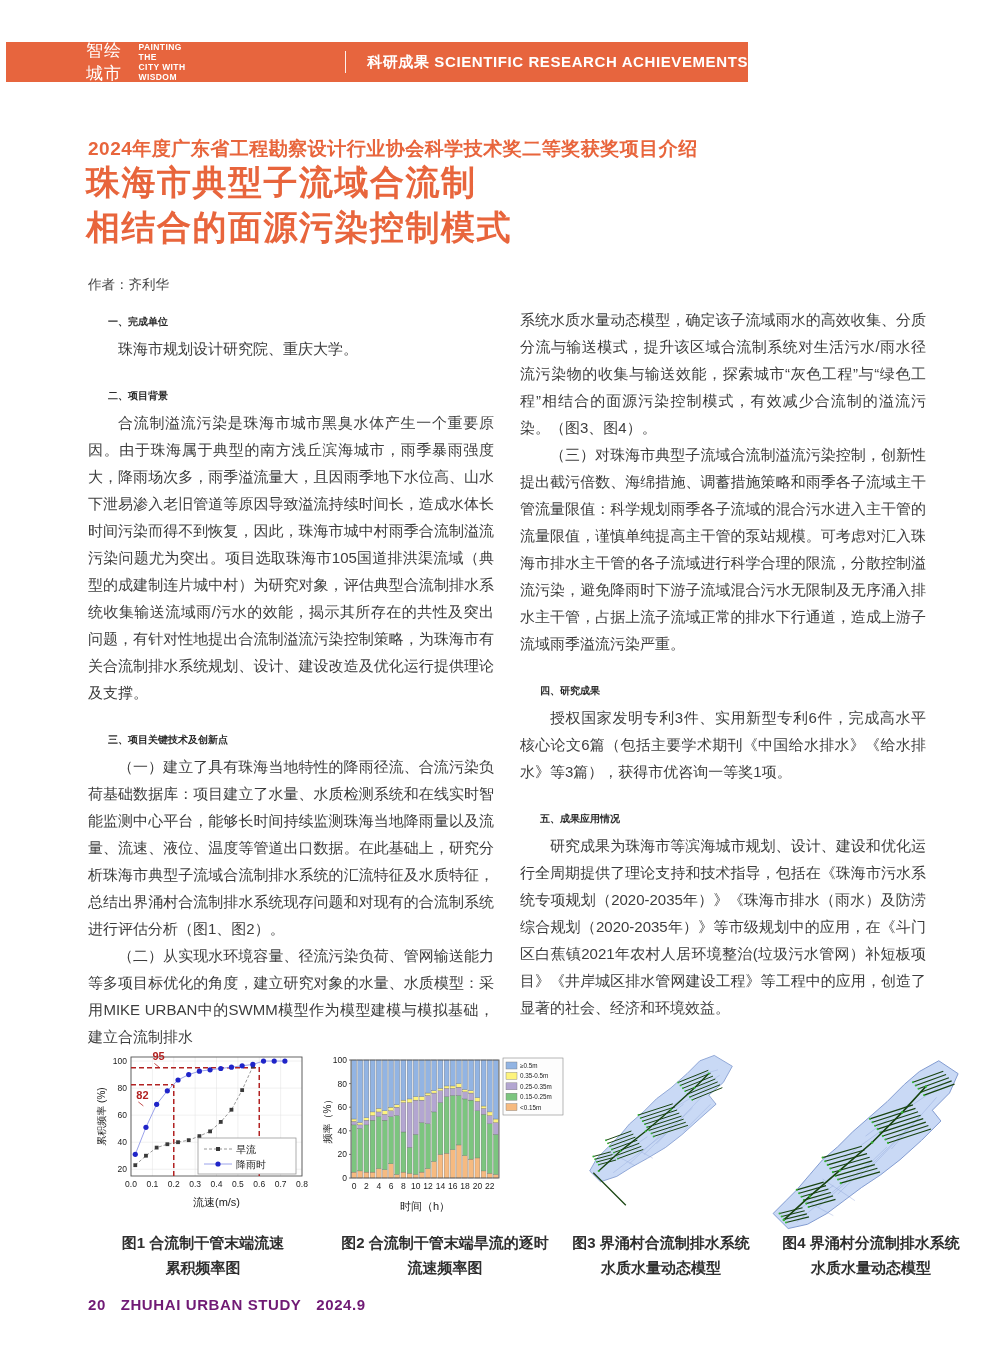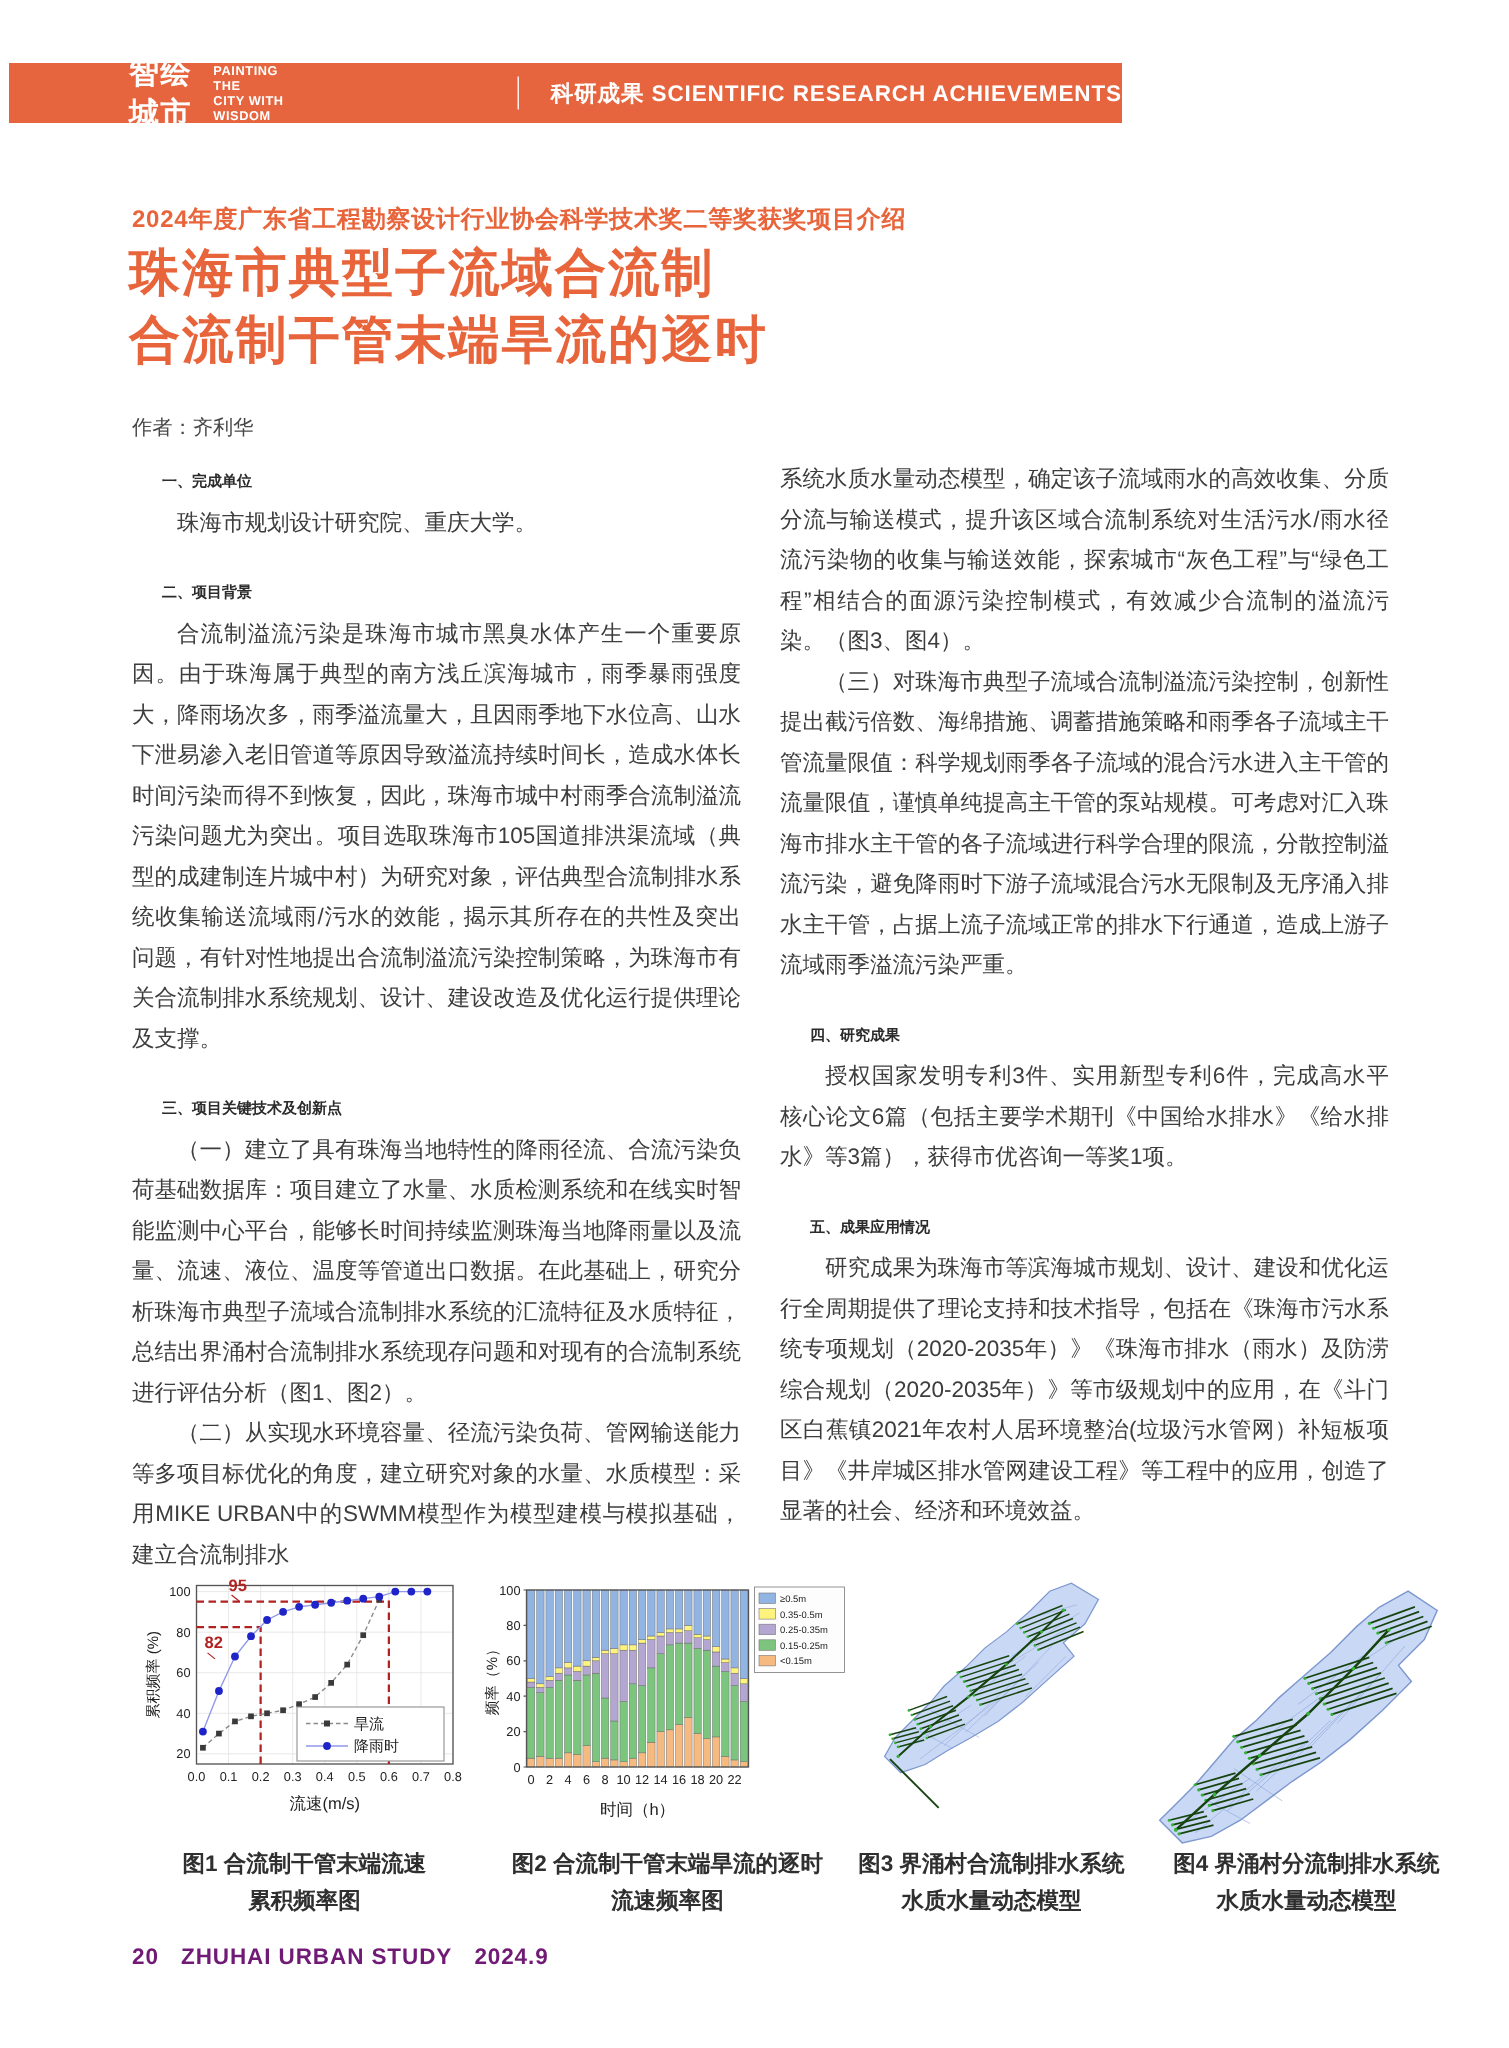--- a/index.html
+++ b/index.html
@@ -6,26 +6,26 @@
   *{box-sizing:border-box;}
   .page{
     position:relative;width:1006px;height:1365px;background:#fff;overflow:hidden;
     font-family:"Liberation Sans","DejaVu Sans",sans-serif;color:#3c3c3c;
   }
   
   .banner{
     position:absolute;left:6px;top:42px;width:742px;height:40px;
     background:var(--banner,#e7653e);color:#fff;display:flex;align-items:center;
   }
-  .brand-cn{font-size:20px;font-weight:700;margin-left:80px;letter-spacing:1px;}
+  .brand-cn{font-size:17px;font-weight:400;margin-left:80px;letter-spacing:1px;}
   .brand-en{margin-left:10px;font-size:8.5px;line-height:10px;letter-spacing:.4px;font-weight:600;}
   .banner-divider{width:1px;height:22px;background:rgba(255,255,255,.9);margin-left:154px;}
   .section-label{margin-left:22px;font-size:15px;font-weight:600;letter-spacing:.6px;white-space:nowrap;}
   
-  .kicker{position:absolute;left:88px;top:136px;font-size:16px;font-weight:700;color:var(--accent,#e8653c);letter-spacing:.5px;}
+  .kicker{position:absolute;left:88px;top:136px;font-size:19px;font-weight:700;color:var(--accent,#e8653c);letter-spacing:.5px;}
   .main-title{position:absolute;left:86px;top:160px;font-size:34px;font-weight:900;color:var(--accent,#e8653c);line-height:45px;letter-spacing:1.5px;}
   .author{position:absolute;left:88px;top:264px;font-size:13.5px;color:#474747;margin-top:12px;}
   
   .col{position:absolute;top:306px;width:406px;font-size:15px;line-height:27px;text-align:justify;color:#3d3d3d;}
   .col-left{left:88px;}
   .col-right{left:520px;}
   .para{margin:0;text-indent:2em;}
   .para.noindent{text-indent:0;}
   .sec-heading{margin:20px 0 0;text-indent:2em;font-size:10px;font-weight:700;color:#2b2b2b;}
   .col > .sec-heading:first-child{margin-top:2px;}
@@ -53,21 +53,21 @@
       <span style="display:block">PAINTING THE</span>
       <span style="display:block">CITY WITH WISDOM</span>
     </span>
     <span class="banner-divider"></span>
     <span class="section-label">科研成果 SCIENTIFIC RESEARCH ACHIEVEMENTS</span>
   </div>
 
   <div class="kicker">2024年度广东省工程勘察设计行业协会科学技术奖二等奖获奖项目介绍</div>
   <div class="main-title">
     <span style="display:block">珠海市典型子流域合流制</span>
-    <span style="display:block">合流制干管末端旱流的逐时</span>
+    <span style="display:block">相结合的面源污染控制模式</span>
   </div>
   <div class="author">作者：齐利华</div>
 
   <div class="col col-left" id="col-left">
       <h3 class="sec-heading">一、完成单位</h3>
       <p class="para">珠海市规划设计研究院、重庆大学。</p>
       <h3 class="sec-heading">二、项目背景</h3>
       <p class="para">合流制溢流污染是珠海市城市黑臭水体产生一个重要原因。由于珠海属于典型的南方浅丘滨海城市，雨季暴雨强度大，降雨场次多，雨季溢流量大，且因雨季地下水位高、山水下泄易渗入老旧管道等原因导致溢流持续时间长，造成水体长时间污染而得不到恢复，因此，珠海市城中村雨季合流制溢流污染问题尤为突出。项目选取珠海市105国道排洪渠流域（典型的成建制连片城中村）为研究对象，评估典型合流制排水系统收集输送流域雨/污水的效能，揭示其所存在的共性及突出问题，有针对性地提出合流制溢流污染控制策略，为珠海市有关合流制排水系统规划、设计、建设改造及优化运行提供理论及支撑。</p>
       <h3 class="sec-heading">三、项目关键技术及创新点</h3>
       <p class="para">（一）建立了具有珠海当地特性的降雨径流、合流污染负荷基础数据库：项目建立了水量、水质检测系统和在线实时智能监测中心平台，能够长时间持续监测珠海当地降雨量以及流量、流速、液位、温度等管道出口数据。在此基础上，研究分析珠海市典型子流域合流制排水系统的汇流特征及水质特征，总结出界涌村合流制排水系统现存问题和对现有的合流制系统进行评估分析（图1、图2）。</p>

